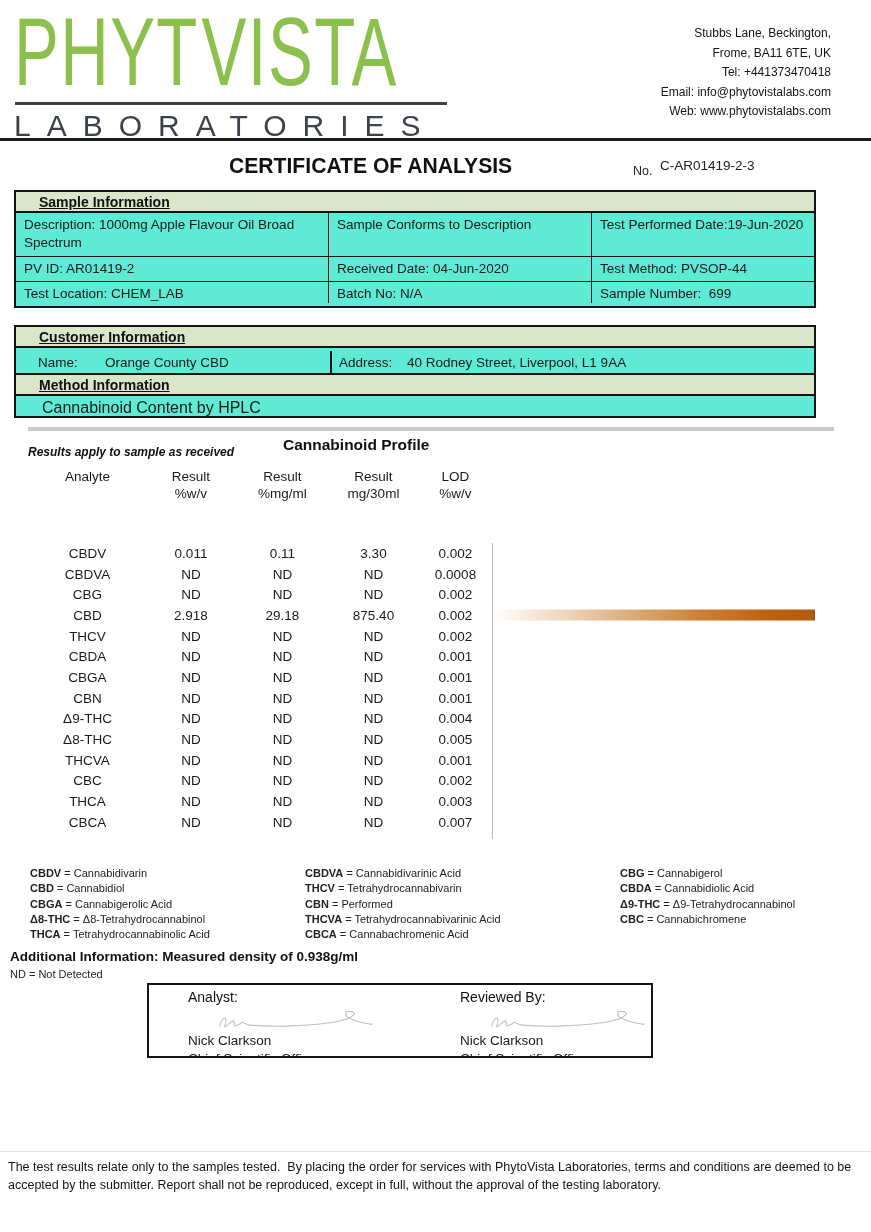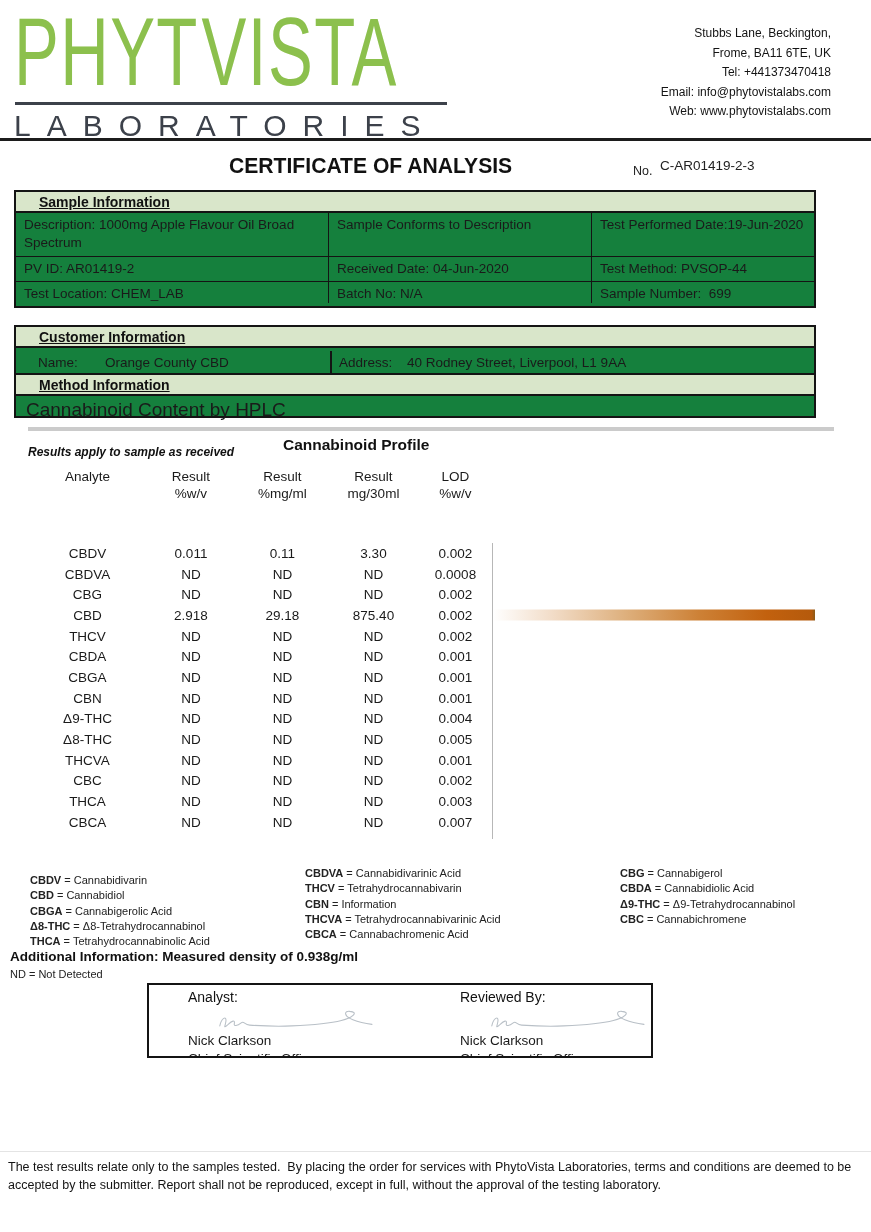--- a/index.html
+++ b/index.html
@@ -28,42 +28,42 @@
   .contact { position:absolute; right:40px; top:24px; text-align:right; font-size:12px; line-height:19.5px; color:#141414;margin-left:35px; }
 
   .top-rule { position:absolute; left:0; top:138px; width:871px; height:3px; background:#1c1c1c; }
 
   
   .coa-title { position:absolute; left:229px; top:153px; font-size:22px; font-weight:bold; letter-spacing:0px; color:#111; transform:scaleX(0.96); transform-origin:left; }
   .coa-no-label { position:absolute; left:633px; top:164px; font-size:12.5px; color:#222; }
   .coa-no-value { position:absolute; left:660px; top:158px; font-size:13.5px; color:#222; }
 
   
-  .info-box { position:absolute; left:14px; width:802px; border:2px solid #141414; background:#15803d; }
+  .info-box { position:absolute; left:14px; width:802px; border:2px solid #141414; background:#5eead4; }
   .sec-header {
     background:var(--section-bg); border-bottom:2px solid #141414;
     height:21px; line-height:20px; padding-left:23px;
     font-size:14px; font-weight:bold; text-decoration:underline; color:#111;
   }
   #sample-box { top:190px; height:118px; }
   .si-body { display:grid; grid-template-columns:313px 263px 1fr; grid-template-rows:43px 25px 1fr; }
   .si-cell { font-size:13.5px; padding:3px 8px 0 8px; white-space:pre-wrap; line-height:18px; }
   .si-cell.c0, .si-cell.c1 { border-right:1.5px solid #141414; }
   .si-cell.r1, .si-cell.r2 { border-top:1.5px solid #141414; }
 
   #customer-box { top:325px; height:59px; }
   .cust-body { position:relative; height:34px; font-size:13.5px;text-decoration:underline; }
   .cust-name-label { position:absolute; left:22px; top:7px; }
   .cust-name-value { position:absolute; left:89px; top:7px; }
   .cust-divider { position:absolute; left:314px; top:3px; height:26px; width:1.5px; background:#141414; }
   .cust-addr-label { position:absolute; left:323px; top:7px; }
   .cust-addr-value { position:absolute; left:391px; top:7px; }
 
   #method-box { top:373px; height:45px; }
-  .method-body { font-size:19px; padding:3px 0 0 10px; }
+  .method-body { font-size:16px; padding:3px 0 0 26px; }
 
   .gray-rule { position:absolute; left:28px; top:427px; width:806px; height:4px; background:#cbcbcb; }
 
   
   .results-note { position:absolute; left:28px; top:445px; font-size:12px; font-weight:bold; font-style:italic; color:#111; }
   .profile-title { position:absolute; left:283px; top:436px; font-size:15.5px; font-weight:bold; color:#111; }
 
   .r-grid { display:grid; grid-template-columns:115px 92px 91px 91px 73px; }
   #results-header { position:absolute; left:30px; top:468px; width:462px; font-size:13.5px; line-height:17px; text-align:center; color:#1a1a1a; }
   #results-rows { position:absolute; left:30px; top:543px; width:462px; }
@@ -71,21 +71,21 @@
   .r-row > span { display:flex; align-items:center; justify-content:center; height:100%; }
   .lod-sep { position:absolute; left:492px; top:543px; width:1px; height:296px; background:#b7b7b7; }
   .cbd-bar {
     position:absolute; left:463px; top:50%; transform:translateY(-50%);
     width:322px; height:11px;
     background:linear-gradient(90deg, rgba(255,255,255,0) 0%, #f2ddc9 18%, #ddae7a 42%, #cd8136 64%, var(--bar-orange) 85%, #b55a0c 99%, #8a5a18 100%);
   }
 
   
   .legend-col { position:absolute; top:866px; font-size:11px; line-height:15.3px; color:#222; }
-  #legend-col1 { left:30px;margin-top:7px; } #legend-col2 { left:305px; } #legend-col3 { left:620px; }
+  #legend-col1 { left:30px; } #legend-col2 { left:305px; } #legend-col3 { left:620px; }
   .lg-abbr { font-weight:bold; }
 
   .additional { position:absolute; left:10px; top:949px; font-size:13.5px; font-weight:bold; color:#111; }
   .nd-note { position:absolute; left:10px; top:968px; font-size:11px; color:#222;text-align:center; }
 
   
   #sig-box { position:absolute; left:147px; top:983px; width:506px; height:75px; border:2px solid #141414; overflow:hidden; background:#fff; }
   .sig-col { position:absolute; top:4px; width:230px; }
   .sig-col.left { left:39px; } .sig-col.right { left:311px; }
   .sig-label { font-size:14px; color:#111; }
@@ -298,21 +298,21 @@
   <div class="legend-col" id="legend-col1">
     <div><span class="lg-abbr">CBDV</span><span> = </span><span>Cannabidivarin</span></div>
     <div><span class="lg-abbr">CBD</span><span> = </span><span>Cannabidiol</span></div>
     <div><span class="lg-abbr">CBGA</span><span> = </span><span>Cannabigerolic Acid</span></div>
     <div><span class="lg-abbr">Δ8-THC</span><span> = </span><span>Δ8-Tetrahydrocannabinol</span></div>
     <div><span class="lg-abbr">THCA</span><span> = </span><span>Tetrahydrocannabinolic Acid</span></div>
   </div>
   <div class="legend-col" id="legend-col2">
     <div><span class="lg-abbr">CBDVA</span><span> = </span><span>Cannabidivarinic Acid</span></div>
     <div><span class="lg-abbr">THCV</span><span> = </span><span>Tetrahydrocannabivarin</span></div>
-    <div><span class="lg-abbr">CBN</span><span> = </span><span>Information</span></div>
+    <div><span class="lg-abbr">CBN</span><span> = </span><span>Performed</span></div>
     <div><span class="lg-abbr">THCVA</span><span> = </span><span>Tetrahydrocannabivarinic Acid</span></div>
     <div><span class="lg-abbr">CBCA</span><span> = </span><span>Cannabachromenic Acid</span></div>
   </div>
   <div class="legend-col" id="legend-col3">
     <div><span class="lg-abbr">CBG</span><span> = </span><span>Cannabigerol</span></div>
     <div><span class="lg-abbr">CBDA</span><span> = </span><span>Cannabidiolic Acid</span></div>
     <div><span class="lg-abbr">Δ9-THC</span><span> = </span><span>Δ9-Tetrahydrocannabinol</span></div>
     <div><span class="lg-abbr">CBC</span><span> = </span><span>Cannabichromene</span></div>
   </div>
 

